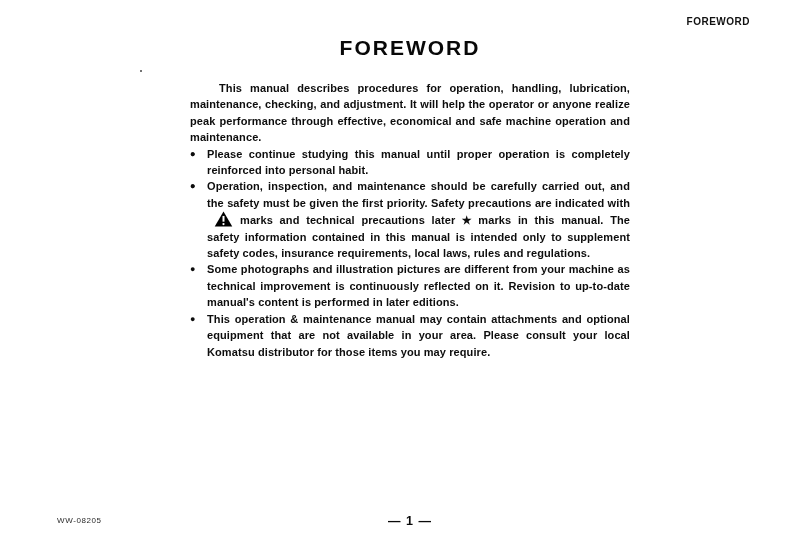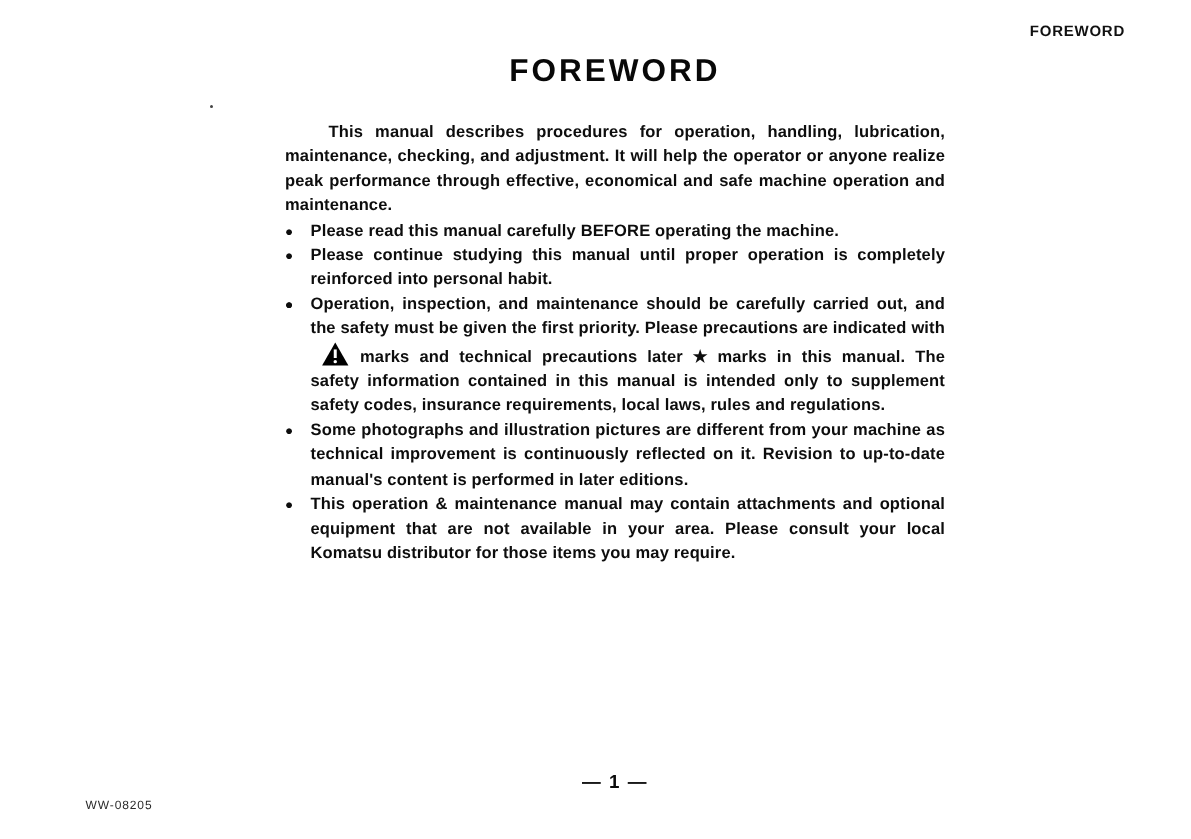--- a/index.html
+++ b/index.html
@@ -93,21 +93,21 @@
     font-weight: 700;
     letter-spacing: 0.5px;
     color: rgba(5, 5, 5, 0.88);
     white-space: nowrap;
     z-index: 5;
   }
 
   .footer-code {
     position: absolute;
     left: 57px;
-    top: 532px;
+    top: 516px;
     font-size: 8px;
     font-weight: 400;
     letter-spacing: 0.6px;
     color: #2a2a2a;
   }
 
   .page-number {
     position: absolute;
     left: 190px;
     width: 440px;
@@ -138,30 +138,30 @@
 
   <div class="speck"></div>
 
   <div class="content">
     <h1 class="doc-title">FOREWORD</h1>
 
     <p class="intro">This manual describes procedures for operation, handling, lubrication, maintenance, checking, and adjustment. It will help the operator or anyone realize peak performance through effective, economical and safe machine operation and maintenance.</p>
 
     <ul class="bullets">
       <li>
-        <span class="marker">●</span><span>Please read this manual carefully BEFORE operating the machine.</span>
+        <span class="marker">●</span>
       </li>
       <li>
         <span class="marker">●</span><span>Please continue studying this manual until proper operation is completely reinforced into personal habit.</span>
       </li>
       <li>
         <span class="marker">●</span>
       </li>
       <li>
-        <span class="marker">●</span><span>Operation, inspection, and maintenance should be carefully carried out, and the safety must be given the first priority. Please precautions are indicated with</span><svg class="warn-icon" viewBox="0 0 24 21" xmlns="http://www.w3.org/2000/svg">
+        <span class="marker">●</span><span>Operation, inspection, and maintenance should be carefully carried out, and the safety must be given the first priority. Safety precautions are indicated with</span><svg class="warn-icon" viewBox="0 0 24 21" xmlns="http://www.w3.org/2000/svg">
             <path d="M12 0.5 L23.5 20.5 L0.5 20.5 Z" fill="#000"></path>
             <rect x="10.7" y="6.5" width="2.6" height="7.5" fill="#fff"></rect>
             <circle cx="12" cy="17.2" r="1.5" fill="#fff"></circle>
           </svg><span>marks and technical precautions later</span><span class="star">★</span><span>marks in this manual. The safety information contained in this manual is intended only to supplement safety codes, insurance requirements, local laws, rules and regulations.</span>
       </li>
       <li>
         <span class="marker">●</span><span>Some photographs and illustration pictures are different from your machine as technical improvement is continuously reflected on it. Revision to up-to-date manual's content is performed in later editions.</span>
       </li>
       <li>
         <span class="marker">●</span><span>This operation &amp; maintenance manual may contain attachments and optional equipment that are not available in your area. Please consult your local Komatsu distributor for those items you may require.</span>

